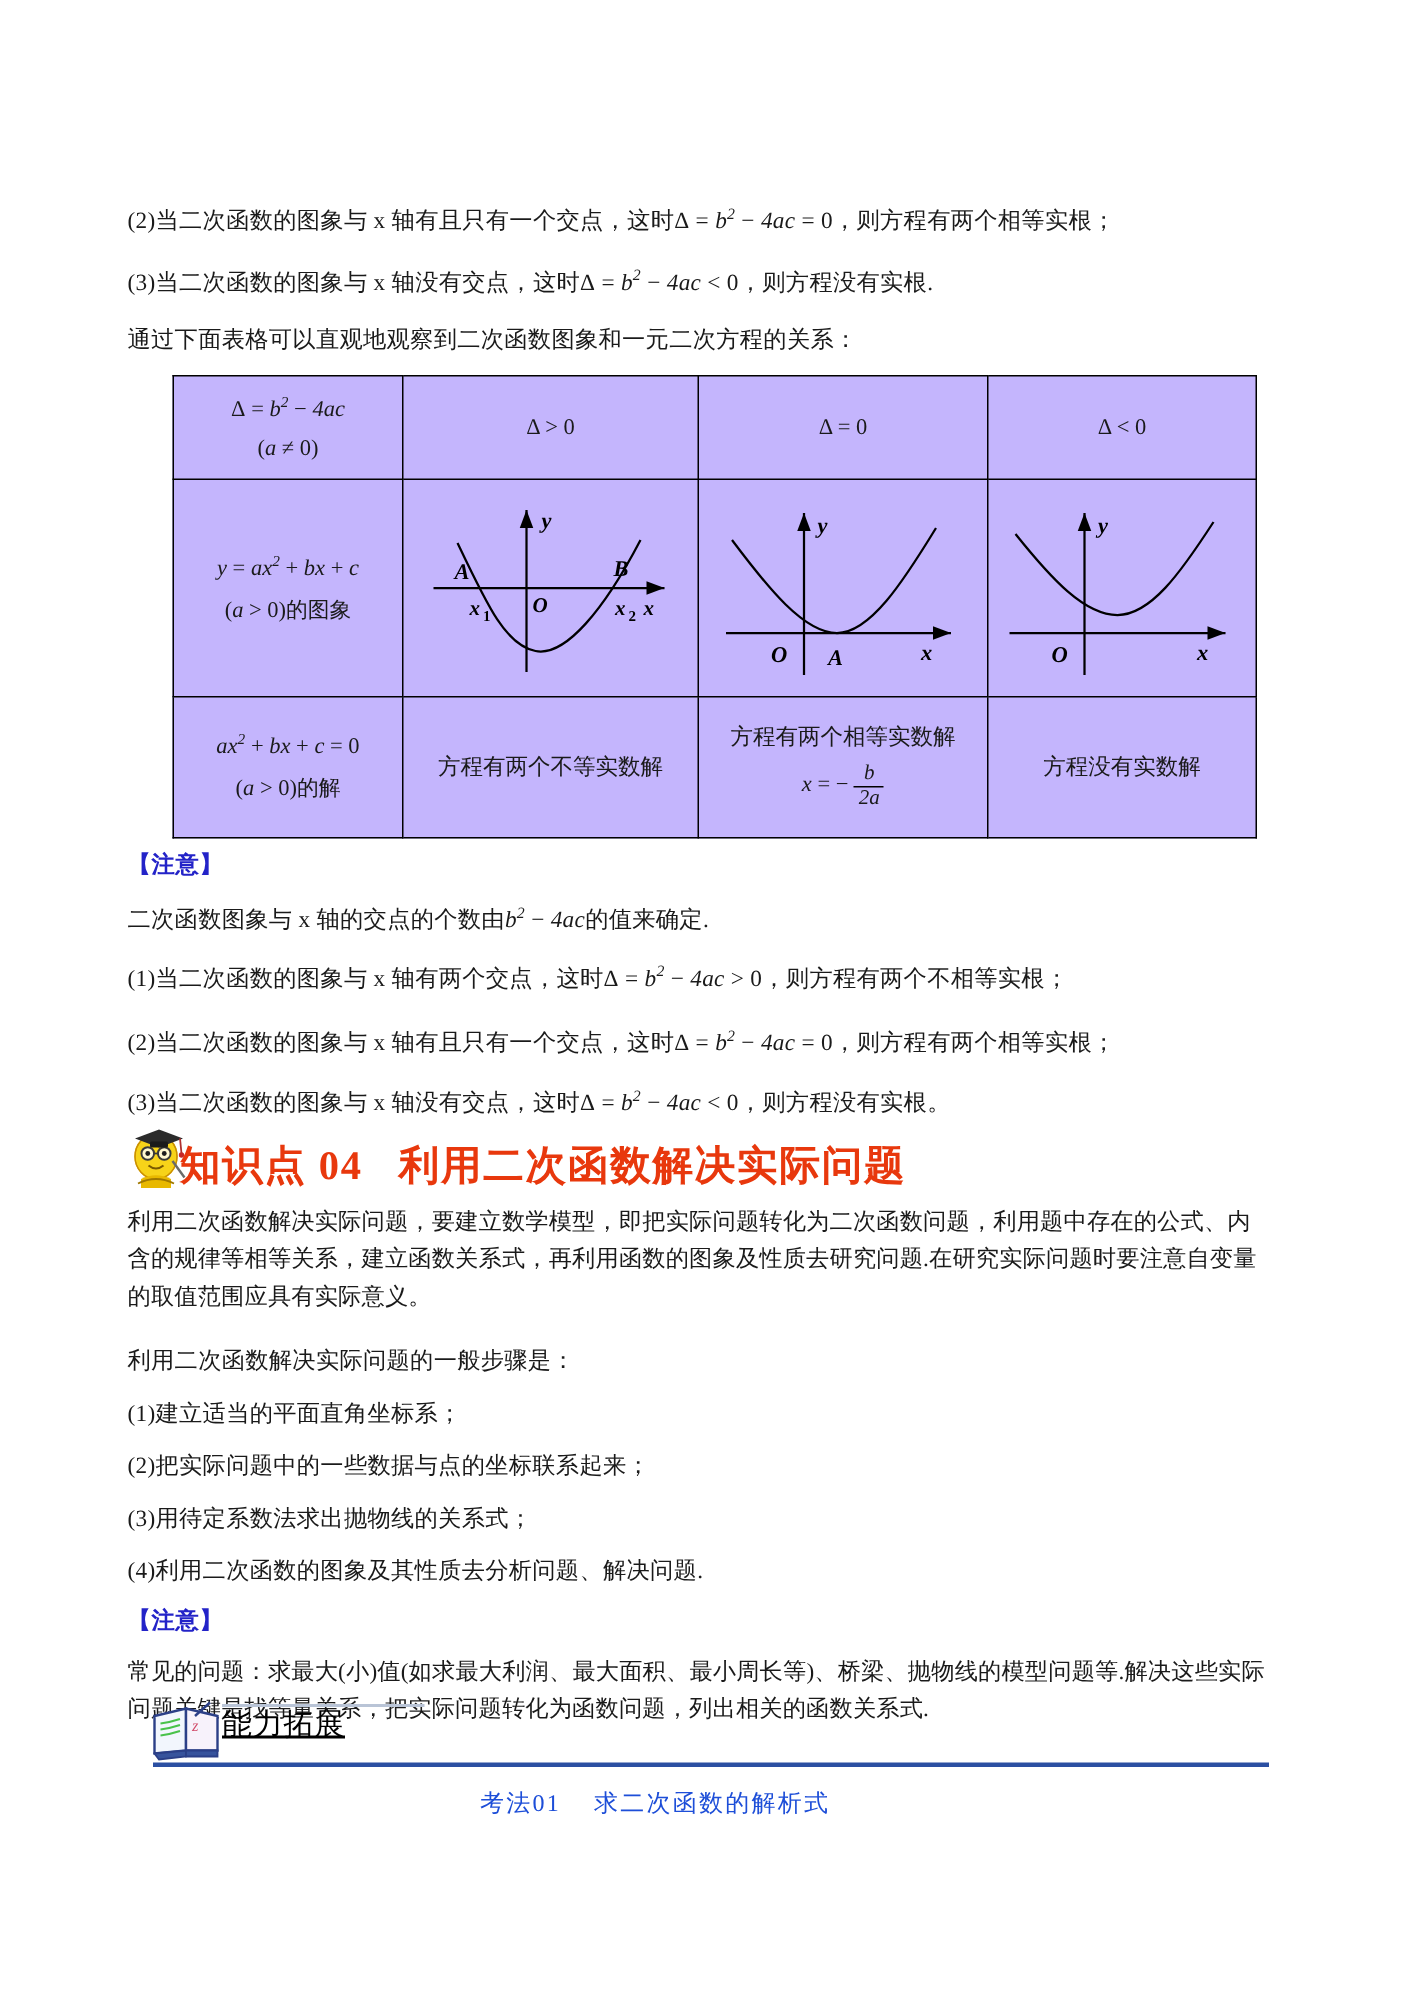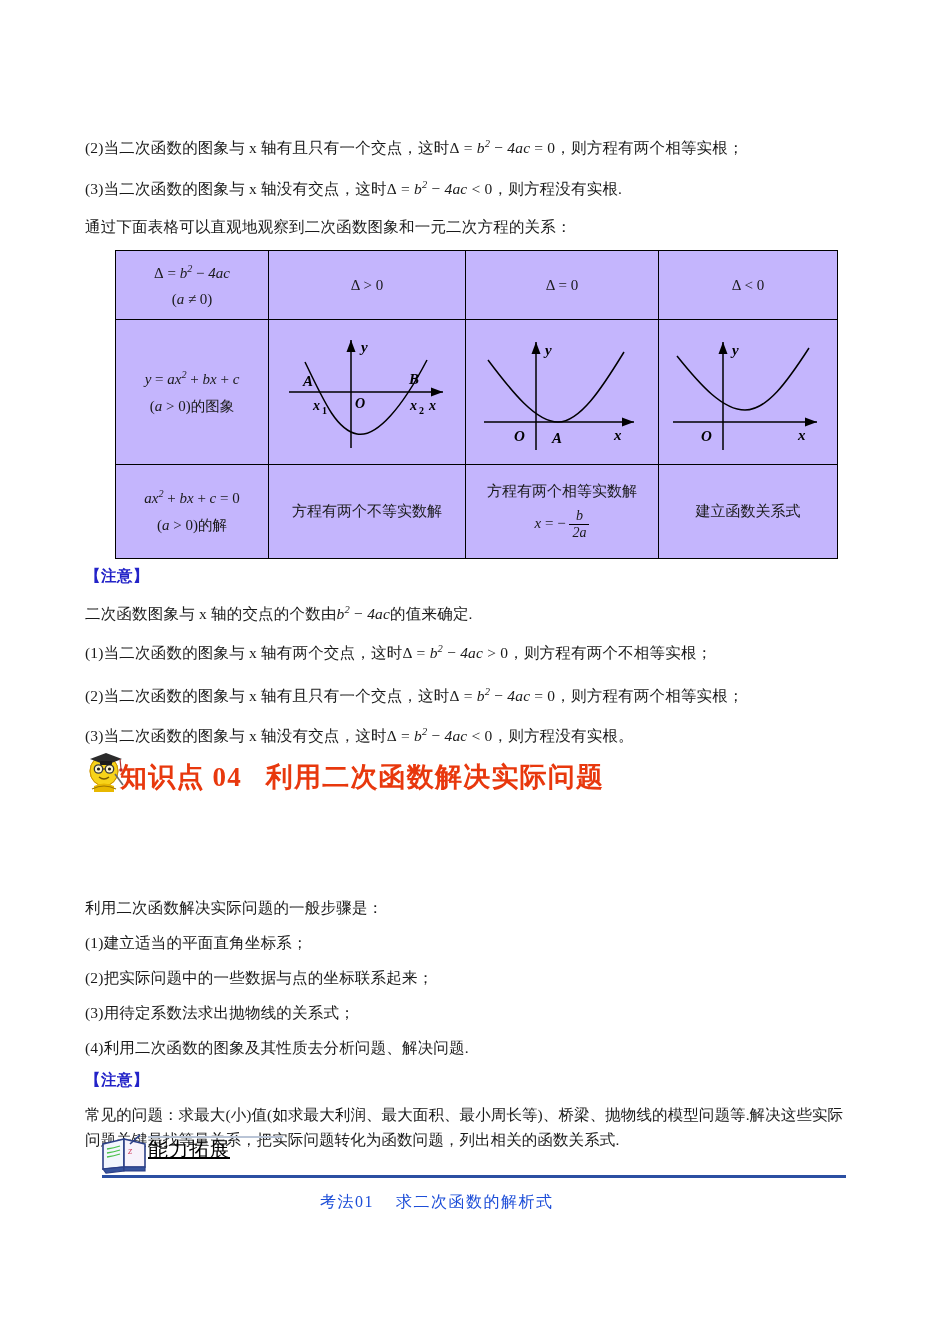--- a/index.html
+++ b/index.html
@@ -227,21 +227,21 @@
       </td>
       <td class="c2 r3">方程有两个不等实数解</td>
       <td class="c3 r3">
         <div class="twoline">
           <div>方程有两个相等实数解</div>
           <div style="font-size:15px;">
             <i class="mi">x</i>&nbsp;=&nbsp;−&nbsp;<span class="frac"><span class="num">b</span><span class="den">2a</span></span>
           </div>
         </div>
       </td>
-      <td class="c4 r3">建立函数关系式</td>
+      <td class="c4 r3">方程没有实数解</td>
     </tr>
   </tbody>
     </table>
 
   <div class="note-label" style="left:85px;top:542px;">【注意】</div>
 
   <div class="para" style="left:85px;top:578px;">
     <span>二次函数图象与 x 轴的交点的个数由</span><span class="mathbox"><i class="mi">b</i><sup class="e">2</sup>&nbsp;−&nbsp;<i class="mi">4ac</i></span><span>的值来确定.</span>
   </div>
 
@@ -273,20 +273,21 @@
       <circle cx="39" cy="22" r="1.8" fill="#c62828"></circle>
       <path d="M12 38 q10 -5 20 0 l0 6 l-20 0 Z" fill="#e8b800"></path>
       <path d="M10 41 q12 -6 24 0" stroke="#a07800" stroke-width="1.2" fill="none"></path>
       <line x1="33" y1="26" x2="41" y2="37" stroke="#6a6a6a" stroke-width="1.6"></line>
     </svg>
   </div>
   <div class="kp-head" style="left:120px;top:735px;">
     <span class="num">知识点 04</span>&nbsp;&nbsp;&nbsp;<span>利用二次函数解决实际问题</span>
   </div>
 
+  <div class="para-wrap" style="left:85px;top:778px;width:755px;">利用二次函数解决实际问题，要建立数学模型，即把实际问题转化为二次函数问题，利用题中存在的公式、内含的规律等相等关系，建立函数关系式，再利用函数的图象及性质去研究问题.在研究实际问题时要注意自变量的取值范围应具有实际意义。</div>
 
   <div class="para" style="left:85px;top:873px;">利用二次函数解决实际问题的一般步骤是：</div>
   <div class="para" style="left:85px;top:908px;">(1)建立适当的平面直角坐标系；</div>
   <div class="para" style="left:85px;top:943px;">(2)把实际问题中的一些数据与点的坐标联系起来；</div>
   <div class="para" style="left:85px;top:978px;">(3)用待定系数法求出抛物线的关系式；</div>
   <div class="para" style="left:85px;top:1013px;">(4)利用二次函数的图象及其性质去分析问题、解决问题.</div>
 
   <div class="note-label" style="left:85px;top:1046px;">【注意】</div>
   <div class="para-wrap" style="left:85px;top:1078px;width:760px;">常见的问题：求最大(小)值(如求最大利润、最大面积、最小周长等)、桥梁、抛物线的模型问题等.解决这些实际问题关键是找等量关系，把实际问题转化为函数问题，列出相关的函数关系式.</div>
 

